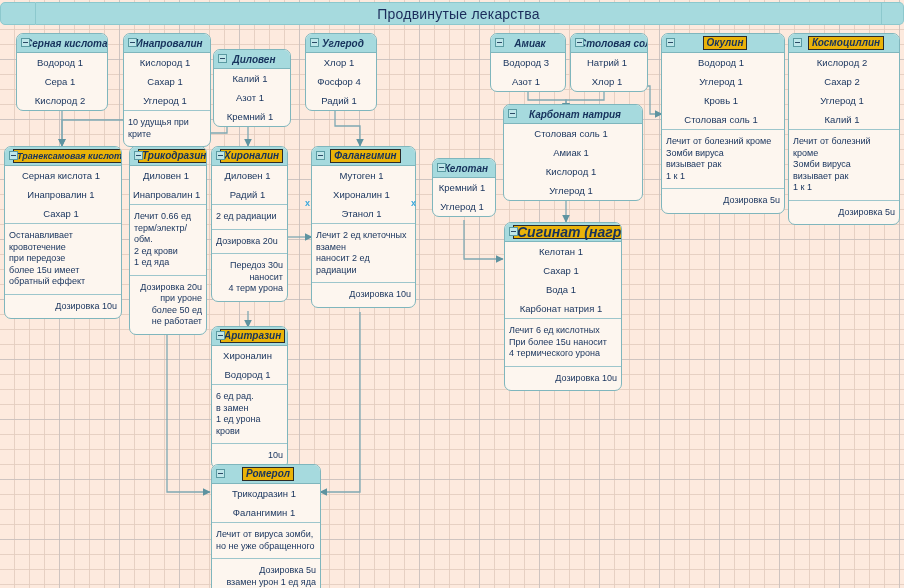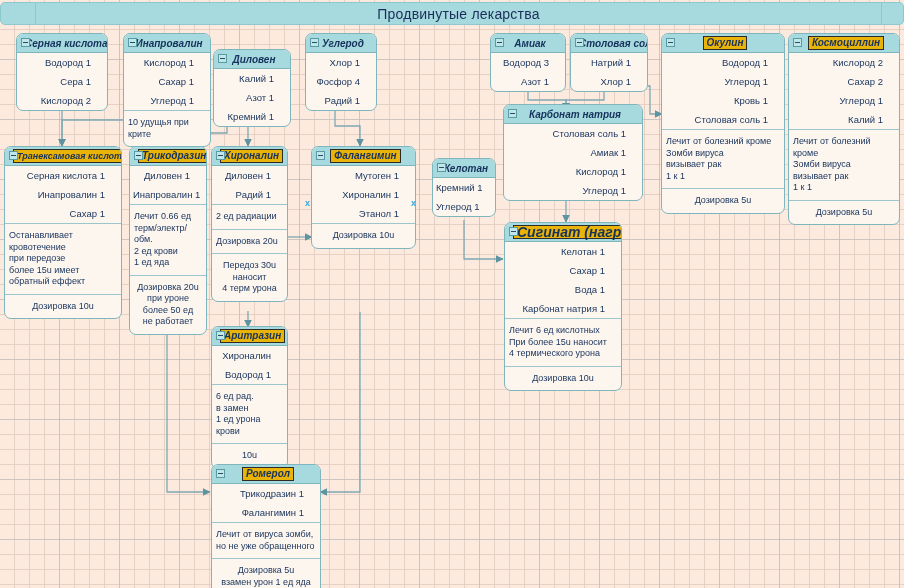--- a/index.html
+++ b/index.html
@@ -87,30 +87,30 @@
   .card-head.boxed .title span {
     display:inline-block;
     border:1.5px solid #2b2b2b;
     padding:0 3px;
     background:#eab308;
     line-height:12px;
   }
   .sect { border-bottom:1px solid #9dc6cc; }
   .sect:last-child { border-bottom:none; }
   .row {
-    font-size:9.5px; color:#16325c; text-align:right;
-    padding:4px 16px 4px 3px; line-height:11px;
+    font-size:9.5px; color:#16325c; text-align:center;
+    padding:4px 7px 4px 3px; line-height:11px;
     white-space:nowrap;
   }
   .note {
     font-size:9px; color:#16325c; text-align:left;
     padding:6px 4px; line-height:11.5px;
   }
   .dose {
-    font-size:9px; color:#16325c; text-align:center;
+    font-size:9px; color:#16325c; text-align:right;
     padding:6px 4px; line-height:11.5px;
   }
   
   .hx {
     position:absolute; z-index:30;
     font-size:9px; color:#39a8dd; line-height:9px;
     font-family:"Liberation Sans", sans-serif;
     font-weight:bold;
   }
 </style>
@@ -352,20 +352,23 @@
   <div class="card-head boxed">
     <span class="minus"></span>
     <span class="title"><span>Фалангимин</span></span>
   </div>
   <div class="sect">
     <div class="row">Мутоген 1</div>
     <div class="row">Хироналин 1</div>
     <div class="row">Этанол 1</div>
   </div>
   <div class="sect">
+    <div class="note">Лечит 2 ед клеточных<br>взамен<br>наносит 2 ед радиации</div>
+  </div>
+  <div class="sect">
     <div class="dose">Дозировка 10u</div>
   </div>
 </div>
 <span class="hx" style="left:305px; top:199px;">x</span>
 <span class="hx" style="left:411px; top:199px;">x</span>
 
 <div class="card" style="left:432px; top:158px; width:64px;">
   <div class="card-head">
     <span class="minus"></span>
     <span class="title"><span>Келотан</span></span>

